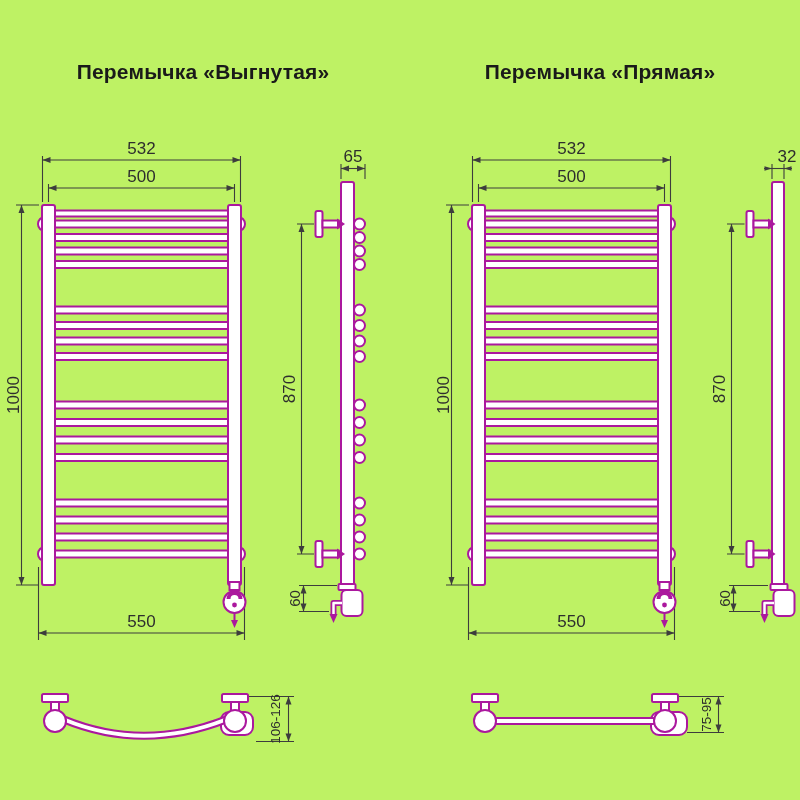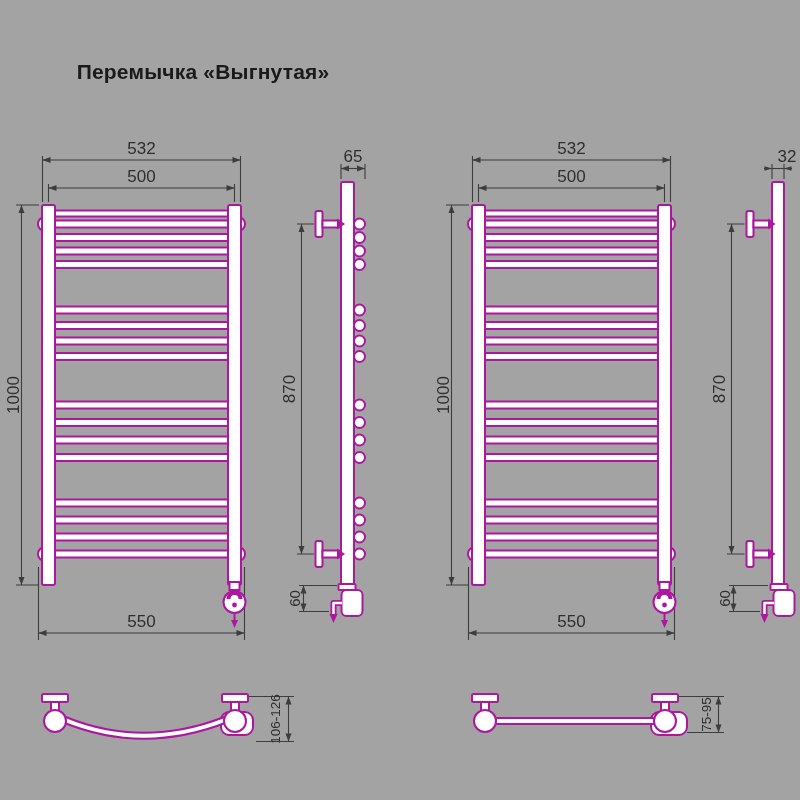--- a/index.html
+++ b/index.html
@@ -1,16 +1,16 @@
 <!DOCTYPE html>
 <html style="--mag: #ab189e; --dim: #3d3d3d;"><head>
 <meta charset="utf-8">
 <style>
   html,body{margin:0;padding:0;background:#fff;}
-  .canvas{position:relative;width:800px;height:800px;background:#a3a3a3;overflow:hidden;
+  .canvas{position:relative;width:800px;height:800px;background:#bef264;overflow:hidden;
           font-family:"Liberation Sans",sans-serif;}
   .title{position:absolute;top:60px;width:260px;text-align:center;
          font-size:21px;font-weight:600;color:#1a1a1a;letter-spacing:.2px;}
   #title-left{left:73px;}
   #title-right{left:470px;}
   svg{position:absolute;left:0;top:0;}
   .mag{stroke:var(--mag);stroke-width:2;fill:#fff;}
   .magfill{fill:var(--mag);stroke:none;}
   .magline{stroke:var(--mag);stroke-width:2;fill:none;}
   .tube{stroke:var(--mag);stroke-width:6;fill:none;stroke-linejoin:round;}
@@ -21,20 +21,21 @@
   .dimline{marker-start:url(#ah);marker-end:url(#ah);}
   .dimtxt{fill:#2e2e2e;font-family:"Liberation Sans",sans-serif;font-size:17px;text-anchor:middle;}
   .small{font-size:15px;}
   .detail{font-size:13.5px;}
 </style>
 </head>
 <body>
 
 <div class="canvas">
   <div class="title" id="title-left">Перемычка «Выгнутая»</div>
+  <div class="title" id="title-right">Перемычка «Прямая»</div>
 
   <svg width="800" height="800" viewBox="0 0 800 800">
     <defs>
       <marker id="ah" viewBox="0 0 10 8" markerWidth="10" markerHeight="8" refX="8.6" refY="4" orient="auto-start-reverse" markerUnits="userSpaceOnUse">
         <path d="M0.6,1 L8.6,4 L0.6,7 Z" fill="#3d3d3d"></path>
       </marker>
     </defs>
 
     <g>
 

